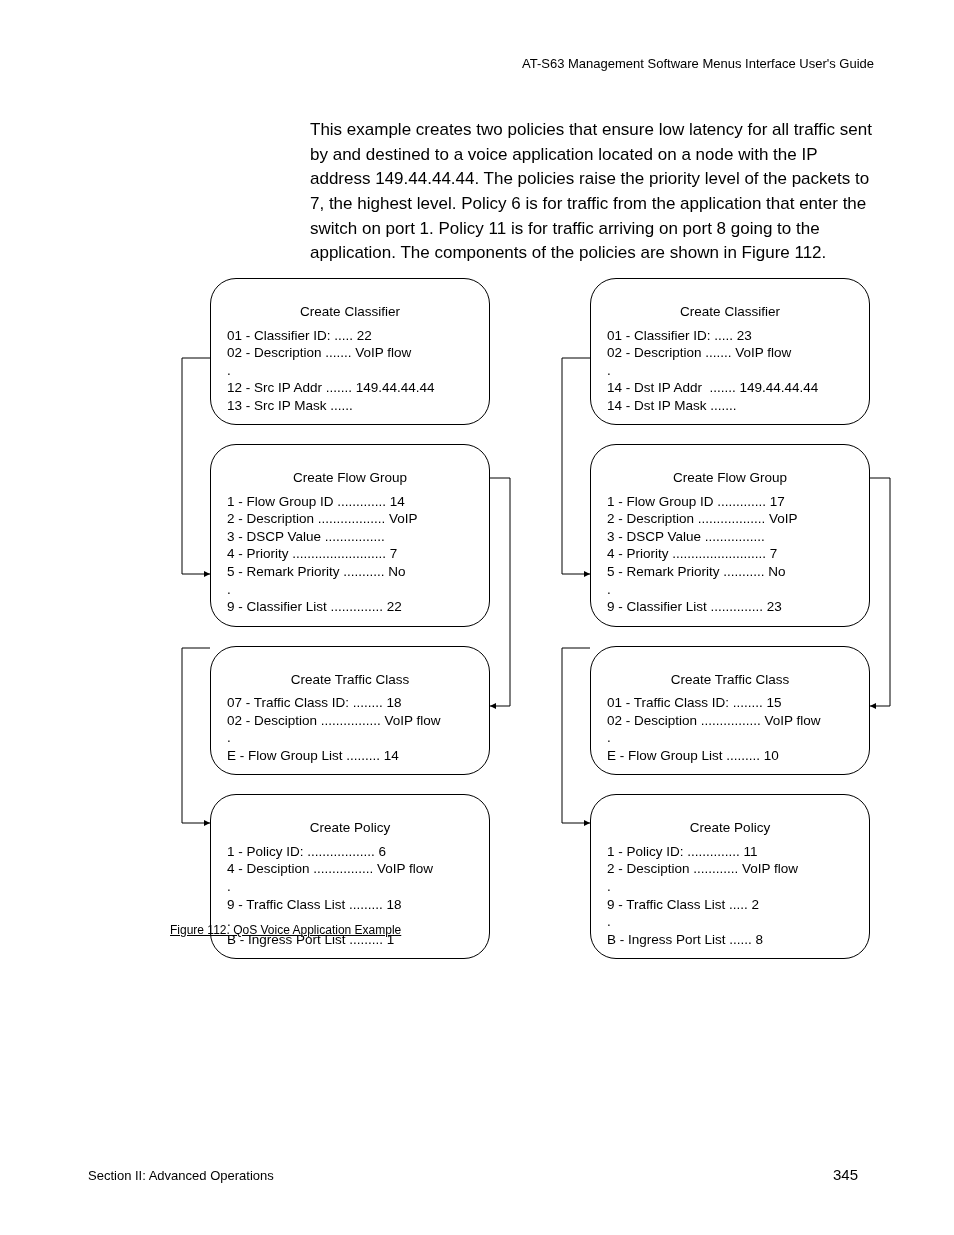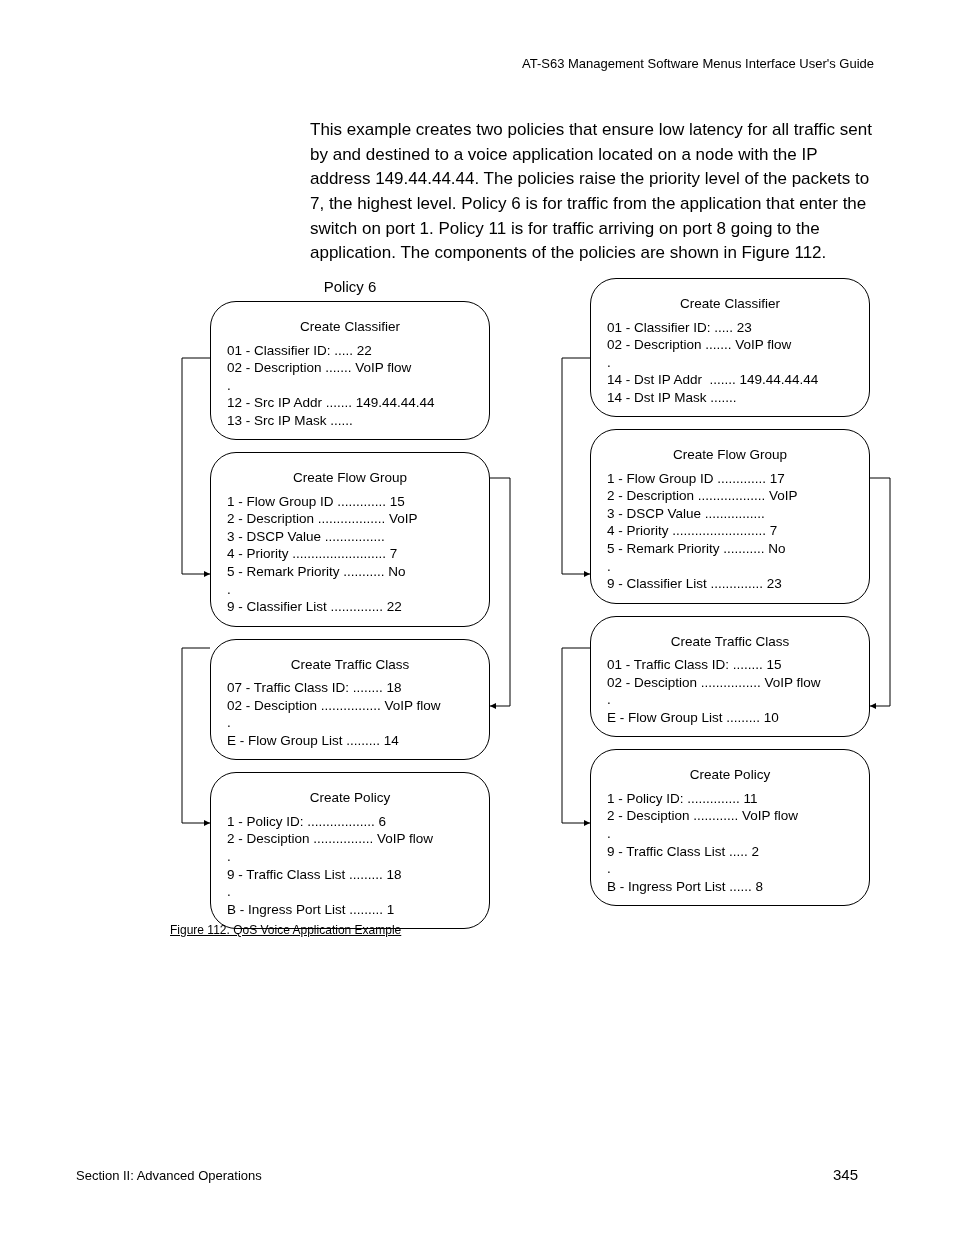--- a/index.html
+++ b/index.html
@@ -45,43 +45,43 @@
   .col.left { left: 40px; }
   .col.right { left: 420px; }
   .policy-title {
     text-align: center;
     font-size: 15px;
     margin-bottom: 6px;
   }
   .box {
     border: 1px solid #000;
     border-radius: 26px;
-    padding: 16px 16px 10px 16px;
-    margin-bottom: 12px;
+    padding: 24px 16px 10px 16px;
+    margin-bottom: 19px;
     font-size: 13.5px;
     line-height: 1.3;
     background: #fff;
   }
   .box-title {
     text-align: center;
     margin-bottom: 6px;
   }
   .box .line { white-space: pre; }
   .figure-caption {
     position: absolute;
     top: 645px;
     left: 0;
     width: 700px;
     text-align: left;
     font-size: 12px;
     text-decoration: underline;
   }
   .footer-left {
     position: absolute;
-    left: 76px;
+    left: 88px;
     bottom: 52px;
     font-size: 13px;
   }
   .footer-right {
     position: absolute;
     right: 96px;
     bottom: 52px;
     font-size: 15px;
   }
   svg.connectors {
@@ -96,54 +96,53 @@
 
 <div class="page">
 
   <div class="header-right">AT-S63 Management Software Menus Interface User's Guide</div>
 
   <div class="body-text">This example creates two policies that ensure low latency for all traffic sent by and destined to a voice application located on a node with the IP address 149.44.44.44. The policies raise the priority level of the packets to 7, the highest level. Policy 6 is for traffic from the application that enter the switch on port 1. Policy 11 is for traffic arriving on port 8 going to the application. The components of the policies are shown in Figure 112.</div>
 
   <div class="diagram">
 
     <div class="col left">
-      <div class="policy-title">Policy 6</div>
 
       <div class="box" id="l-classifier">
         <div class="box-title">Create Classifier</div>
         <div class="line">01 - Classifier ID: ..... 22</div>
         <div class="line">02 - Description ....... VoIP flow</div>
         <div class="line">.</div>
         <div class="line">12 - Src IP Addr ....... 149.44.44.44</div>
         <div class="line">13 - Src IP Mask ......</div>
       </div>
 
       <div class="box" id="l-flow">
         <div class="box-title">Create Flow Group</div>
-        <div class="line">1 - Flow Group ID ............. 15</div>
+        <div class="line">1 - Flow Group ID ............. 14</div>
         <div class="line">2 - Description .................. VoIP</div>
         <div class="line">3 - DSCP Value ................</div>
         <div class="line">4 - Priority ......................... 7</div>
         <div class="line">5 - Remark Priority ........... No</div>
         <div class="line">.</div>
         <div class="line">9 - Classifier List .............. 22</div>
       </div>
 
       <div class="box" id="l-traffic">
         <div class="box-title">Create Traffic Class</div>
         <div class="line">07 - Traffic Class ID: ........ 18</div>
         <div class="line">02 - Desciption ................ VoIP flow</div>
         <div class="line">.</div>
         <div class="line">E - Flow Group List ......... 14</div>
       </div>
 
       <div class="box" id="l-policy">
         <div class="box-title">Create Policy</div>
         <div class="line">1 - Policy ID: .................. 6</div>
-        <div class="line">2 - Desciption ................ VoIP flow</div>
+        <div class="line">4 - Desciption ................ VoIP flow</div>
         <div class="line">.</div>
         <div class="line">9 - Traffic Class List ......... 18</div>
         <div class="line">.</div>
         <div class="line">B - Ingress Port List ......... 1</div>
       </div>
     </div>
 
     <div class="col right">
 
       <div class="box" id="r-classifier">

